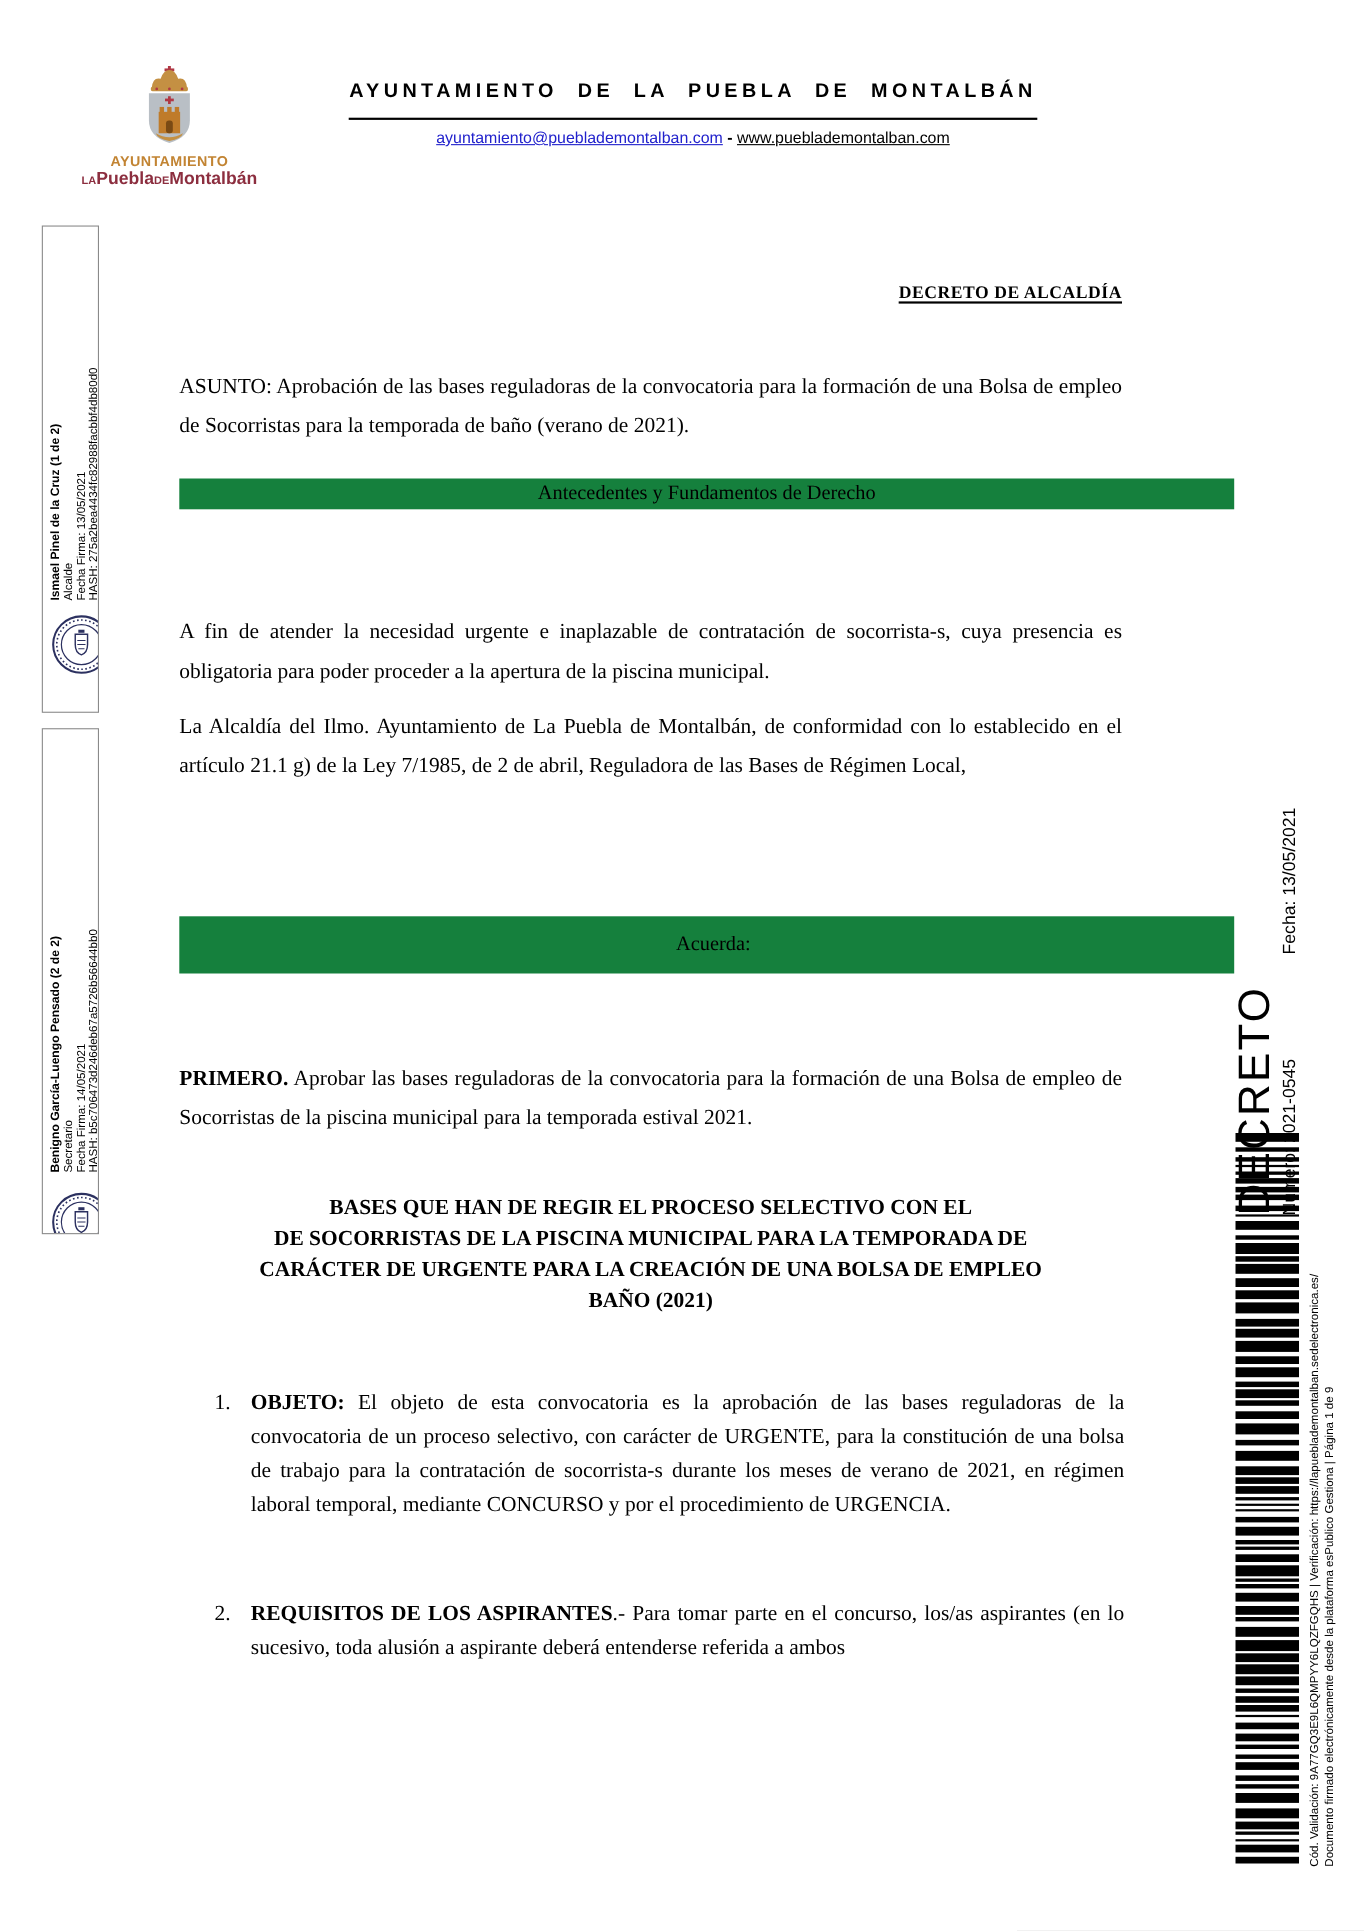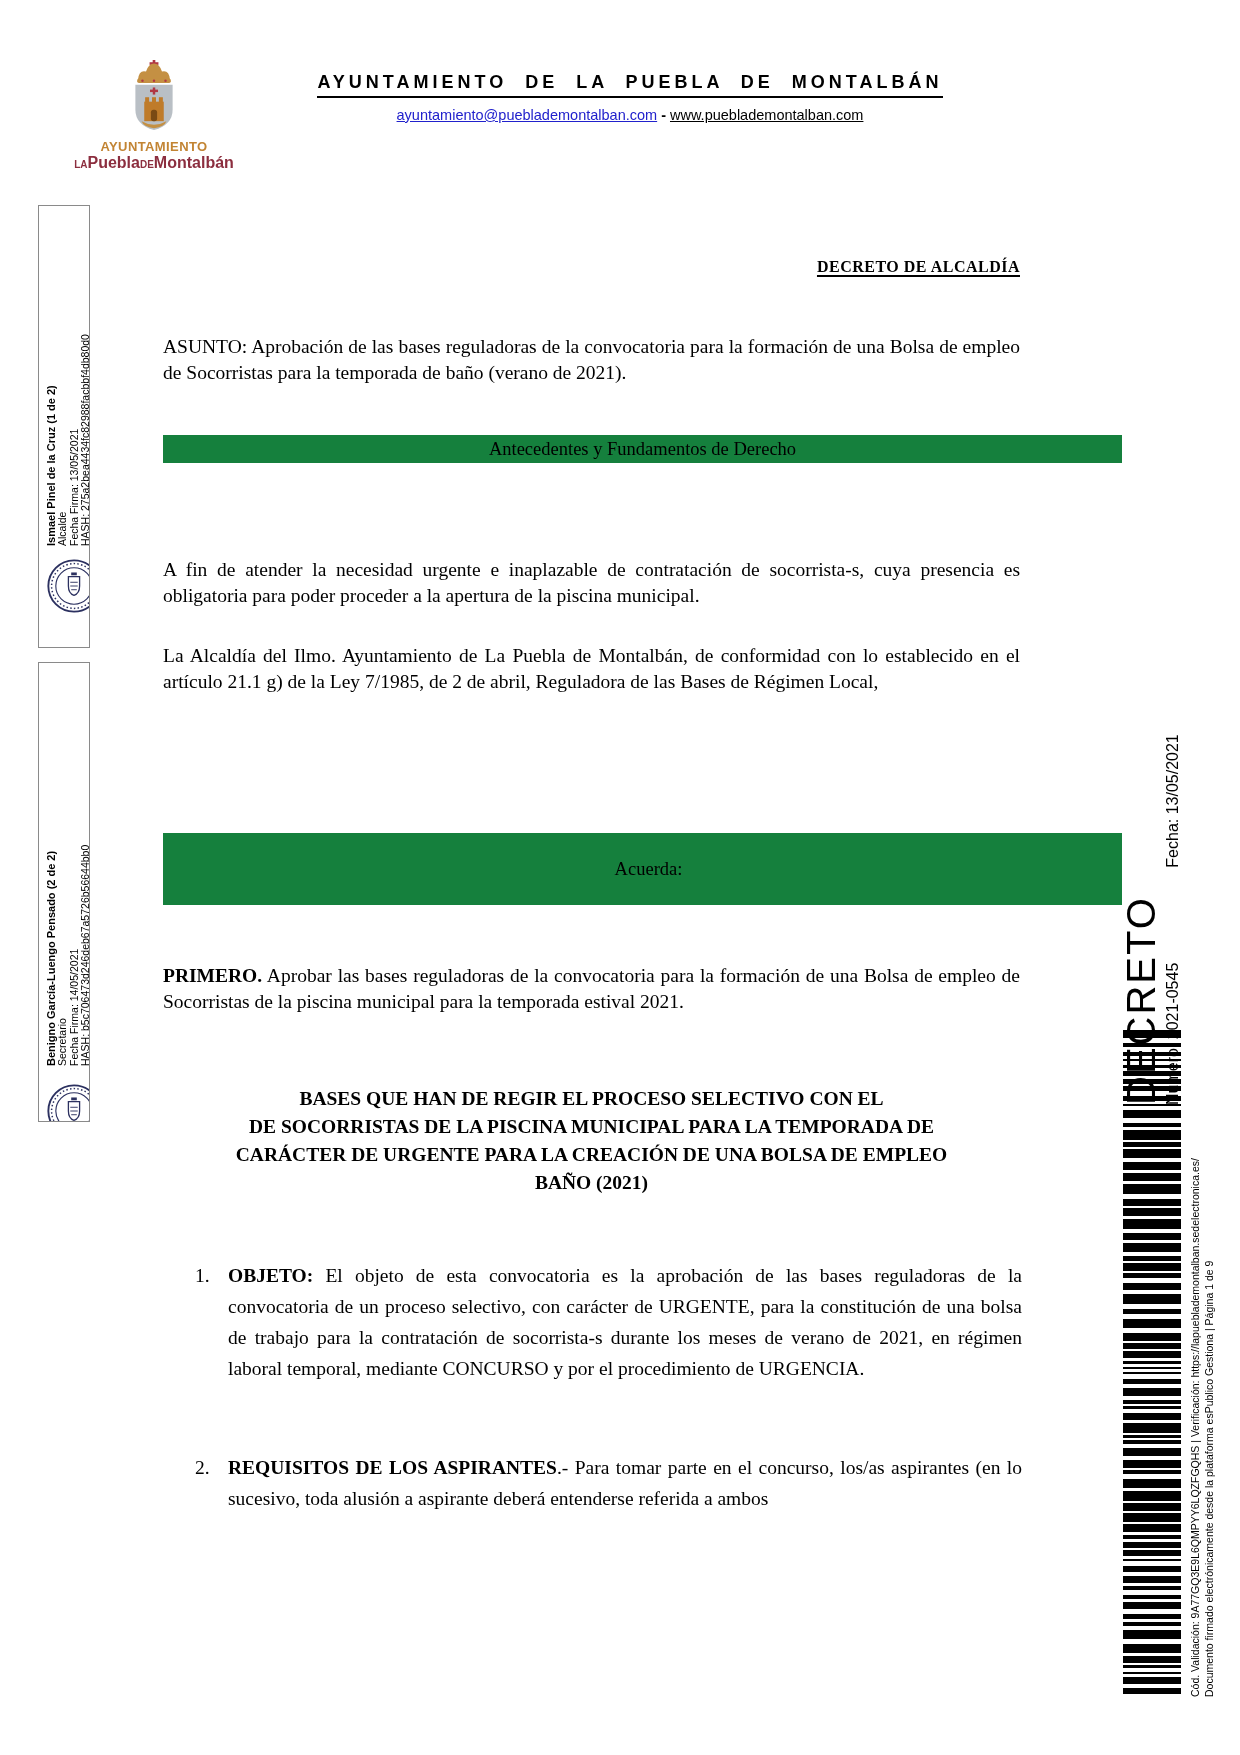--- a/index.html
+++ b/index.html
@@ -12,21 +12,21 @@
   
   #logo { position:absolute; left:70px; top:60px; width:168px; text-align:center;
           font-family:"Liberation Sans", sans-serif; }
   #crest { display:block; margin:0 auto; }
   .logo-line1 { color:#c28433; font-weight:bold; font-size:13px; letter-spacing:.4px; margin-top:1px; }
   .logo-line2 { color:#8c2e3f; font-weight:bold; font-size:16px; line-height:17px; }
   .logo-line2 .sm { font-size:10px; }
   #head-block { position:absolute; left:235px; top:72px; width:790px; text-align:center;
                 font-family:"Liberation Sans", sans-serif; }
   #org-name { display:inline-block; font-weight:bold; font-size:18px; letter-spacing:4px;
-              word-spacing:9px; border-bottom:2.5px solid #000; padding-bottom:3px; white-space:nowrap; }
+              word-spacing:9px; border-bottom:2.5px solid #000; padding-bottom:14px; white-space:nowrap; }
   #addr { font-size:14.5px; margin-top:4px; letter-spacing:.2px; }
   #mailline { font-size:14.5px; margin-top:9px; }
   #mailline .email { color:#2121cc; text-decoration:underline; }
   #mailline .dash  { font-weight:bold; padding:0 4px; }
   #mailline .web   { color:#000; text-decoration:underline; }
   
   .sig-box { position:absolute; left:38px; width:52px; border:1px solid #8a8a8a;
              background:#fff; overflow:hidden; }
   #sig1 { top:205px; height:443px; }
   #sig2 { top:662px; height:460px; }
@@ -37,31 +37,31 @@
   .sig-name { font-weight:bold; font-size:11px; line-height:12px; white-space:nowrap; }
   .sig-row  { font-size:10.5px; line-height:11.5px; white-space:nowrap; }
   .seal { position:absolute; left:7px; }
   #sig1 .seal { top:352px; }
   #sig2 .seal { top:420px; }
   
   .doc-title { position:absolute; left:163px; top:258px; width:857px; text-align:right;
                font-weight:bold; font-size:16px; letter-spacing:.5px;
                text-decoration:underline; text-underline-offset:3px;
                text-decoration-thickness:2px; }
-  .para { position:absolute; left:163px; width:857px; font-size:19.5px; line-height:26px;
+  .para { position:absolute; left:163px; width:857px; font-size:19.5px; line-height:36px;
           text-align:justify; }
   #asunto { top:334px; }
   #para1  { top:487px; }
   #para2  { top:557px; }
   #para3  { top:643px; }
   .banner { position:absolute; left:163px; width:959px; background:#15803d;
             display:flex; align-items:center; justify-content:center;
             font-size:18.5px; color:#000; }
   #banner1 { top:435px; height:28px; }
-  #banner2 { top:833px; height:72px;padding-left:12px; }
+  #banner2 { top:833px; height:52px;padding-left:12px; }
   #primero { top:963px; }
   .lead { font-weight:bold; }
   #bases { position:absolute; left:163px; top:1085px; width:857px; text-align:center;
            font-weight:bold; font-size:19.5px; line-height:28px; }
   .list-num { position:absolute; left:195px; width:30px; font-size:19.5px; line-height:31px; }
   .list-text { position:absolute; left:228px; width:794px; font-size:19.5px; line-height:31px;
                text-align:justify; }
   #item1-num, #item1-text { top:1260px; }
   #item2-num, #item2-text { top:1452px; }
   

